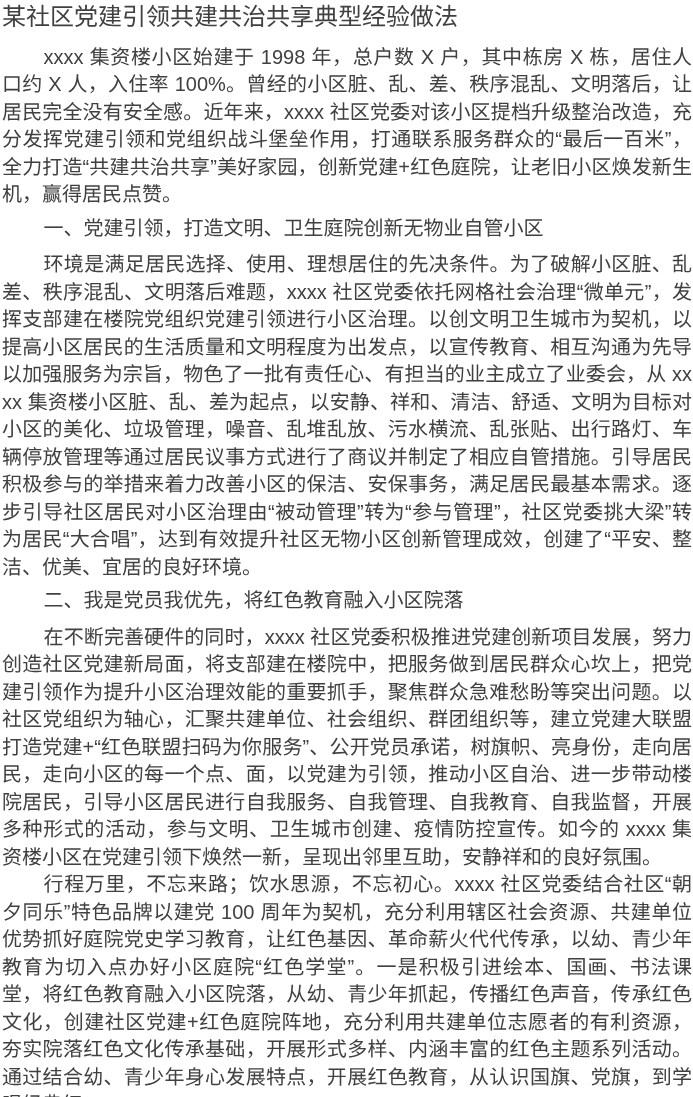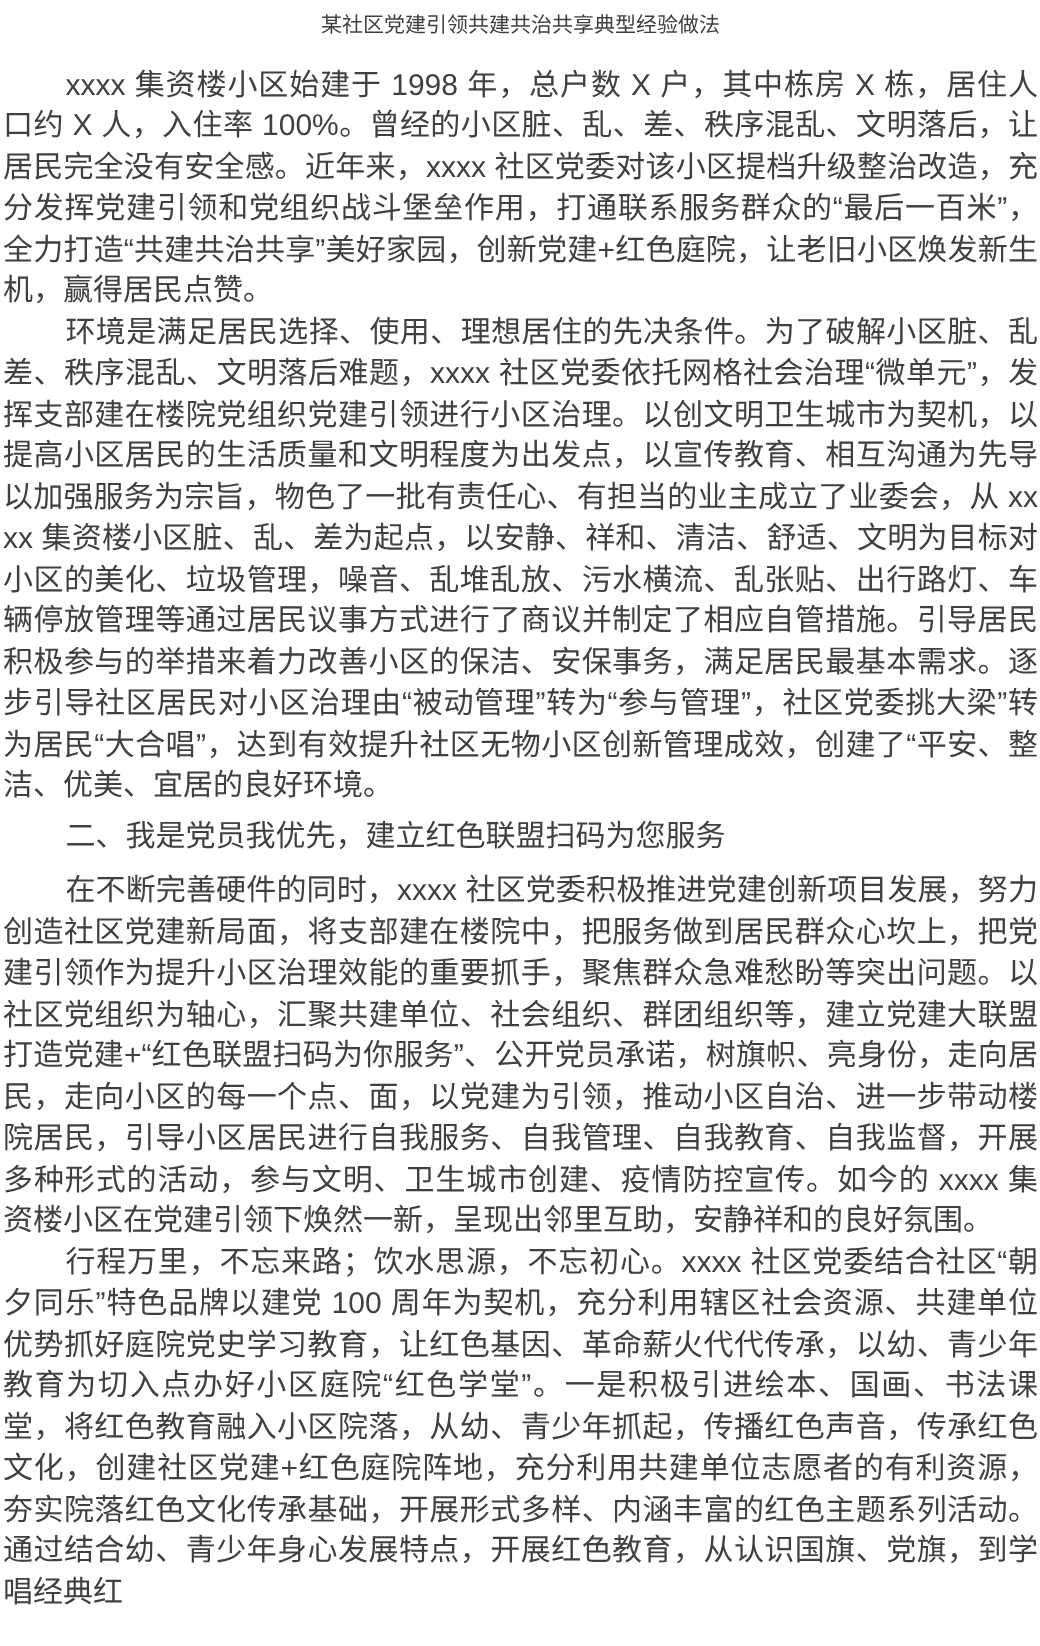--- a/index.html
+++ b/index.html
@@ -18,23 +18,23 @@
     height: 1097px;
     overflow: hidden;
     padding: 3px 1px 0 2px;
     font-family: "Liberation Sans", "DejaVu Sans", sans-serif;
     font-size: 20px;
     line-height: 27.5px;
     color: var(--text-color, #404040);
     font-weight: 400;
   }
   .doc-title {
-    font-size: 14px;
+    font-size: 24px;
     font-weight: 400;
-    text-align: center;
+    text-align: left;
     margin: 0 0 13px 0;
     padding: 0;
   }
   .para {
     margin: 0;
     padding: 0;
     text-align: justify;
     text-indent: 2.08em;
     word-break: break-all;
   }
@@ -47,19 +47,20 @@
   }
 </style>
 </head>
 <body>
 
 <div class="doc">
   <h1 class="doc-title">某社区党建引领共建共治共享典型经验做法</h1>
 
   <p class="para">xxxx 集资楼小区始建于 1998 年，总户数 X 户，其中栋房 X 栋，居住人口约 X 人，入住率 100%。曾经的小区脏、乱、差、秩序混乱、文明落后，让居民完全没有安全感。近年来，xxxx 社区党委对该小区提档升级整治改造，充分发挥党建引领和党组织战斗堡垒作用，打通联系服务群众的“最后一百米”，全力打造“共建共治共享”美好家园，创新党建+红色庭院，让老旧小区焕发新生机，赢得居民点赞。</p>
 
+  <h2 class="heading">一、党建引领，打造文明、卫生庭院创新无物业自管小区</h2>
   <p class="para">环境是满足居民选择、使用、理想居住的先决条件。为了破解小区脏、乱差、秩序混乱、文明落后难题，xxxx 社区党委依托网格社会治理“微单元”，发挥支部建在楼院党组织党建引领进行小区治理。以创文明卫生城市为契机，以提高小区居民的生活质量和文明程度为出发点，以宣传教育、相互沟通为先导以加强服务为宗旨，物色了一批有责任心、有担当的业主成立了业委会，从 xxxx 集资楼小区脏、乱、差为起点，以安静、祥和、清洁、舒适、文明为目标对小区的美化、垃圾管理，噪音、乱堆乱放、污水横流、乱张贴、出行路灯、车辆停放管理等通过居民议事方式进行了商议并制定了相应自管措施。引导居民积极参与的举措来着力改善小区的保洁、安保事务，满足居民最基本需求。逐步引导社区居民对小区治理由“被动管理”转为“参与管理”，社区党委挑大梁”转为居民“大合唱”，达到有效提升社区无物小区创新管理成效，创建了“平安、整洁、优美、宜居的良好环境。</p>
 
-  <h2 class="heading">二、我是党员我优先，建立红色联盟扫码为您服务</h2>
+  <h2 class="heading">二、我是党员我优先，将红色教育融入小区院落</h2>
   <p class="para">在不断完善硬件的同时，xxxx 社区党委积极推进党建创新项目发展，努力创造社区党建新局面，将支部建在楼院中，把服务做到居民群众心坎上，把党建引领作为提升小区治理效能的重要抓手，聚焦群众急难愁盼等突出问题。以社区党组织为轴心，汇聚共建单位、社会组织、群团组织等，建立党建大联盟打造党建+“红色联盟扫码为你服务”、公开党员承诺，树旗帜、亮身份，走向居民，走向小区的每一个点、面，以党建为引领，推动小区自治、进一步带动楼院居民，引导小区居民进行自我服务、自我管理、自我教育、自我监督，开展多种形式的活动，参与文明、卫生城市创建、疫情防控宣传。如今的 xxxx 集资楼小区在党建引领下焕然一新，呈现出邻里互助，安静祥和的良好氛围。</p>
 
   <p class="para">行程万里，不忘来路；饮水思源，不忘初心。xxxx 社区党委结合社区“朝夕同乐”特色品牌以建党 100 周年为契机，充分利用辖区社会资源、共建单位优势抓好庭院党史学习教育，让红色基因、革命薪火代代传承，以幼、青少年教育为切入点办好小区庭院“红色学堂”。一是积极引进绘本、国画、书法课堂，将红色教育融入小区院落，从幼、青少年抓起，传播红色声音，传承红色文化，创建社区党建+红色庭院阵地，充分利用共建单位志愿者的有利资源，夯实院落红色文化传承基础，开展形式多样、内涵丰富的红色主题系列活动。通过结合幼、青少年身心发展特点，开展红色教育，从认识国旗、党旗，到学唱经典红</p>
 </div>
 
 </body></html>

